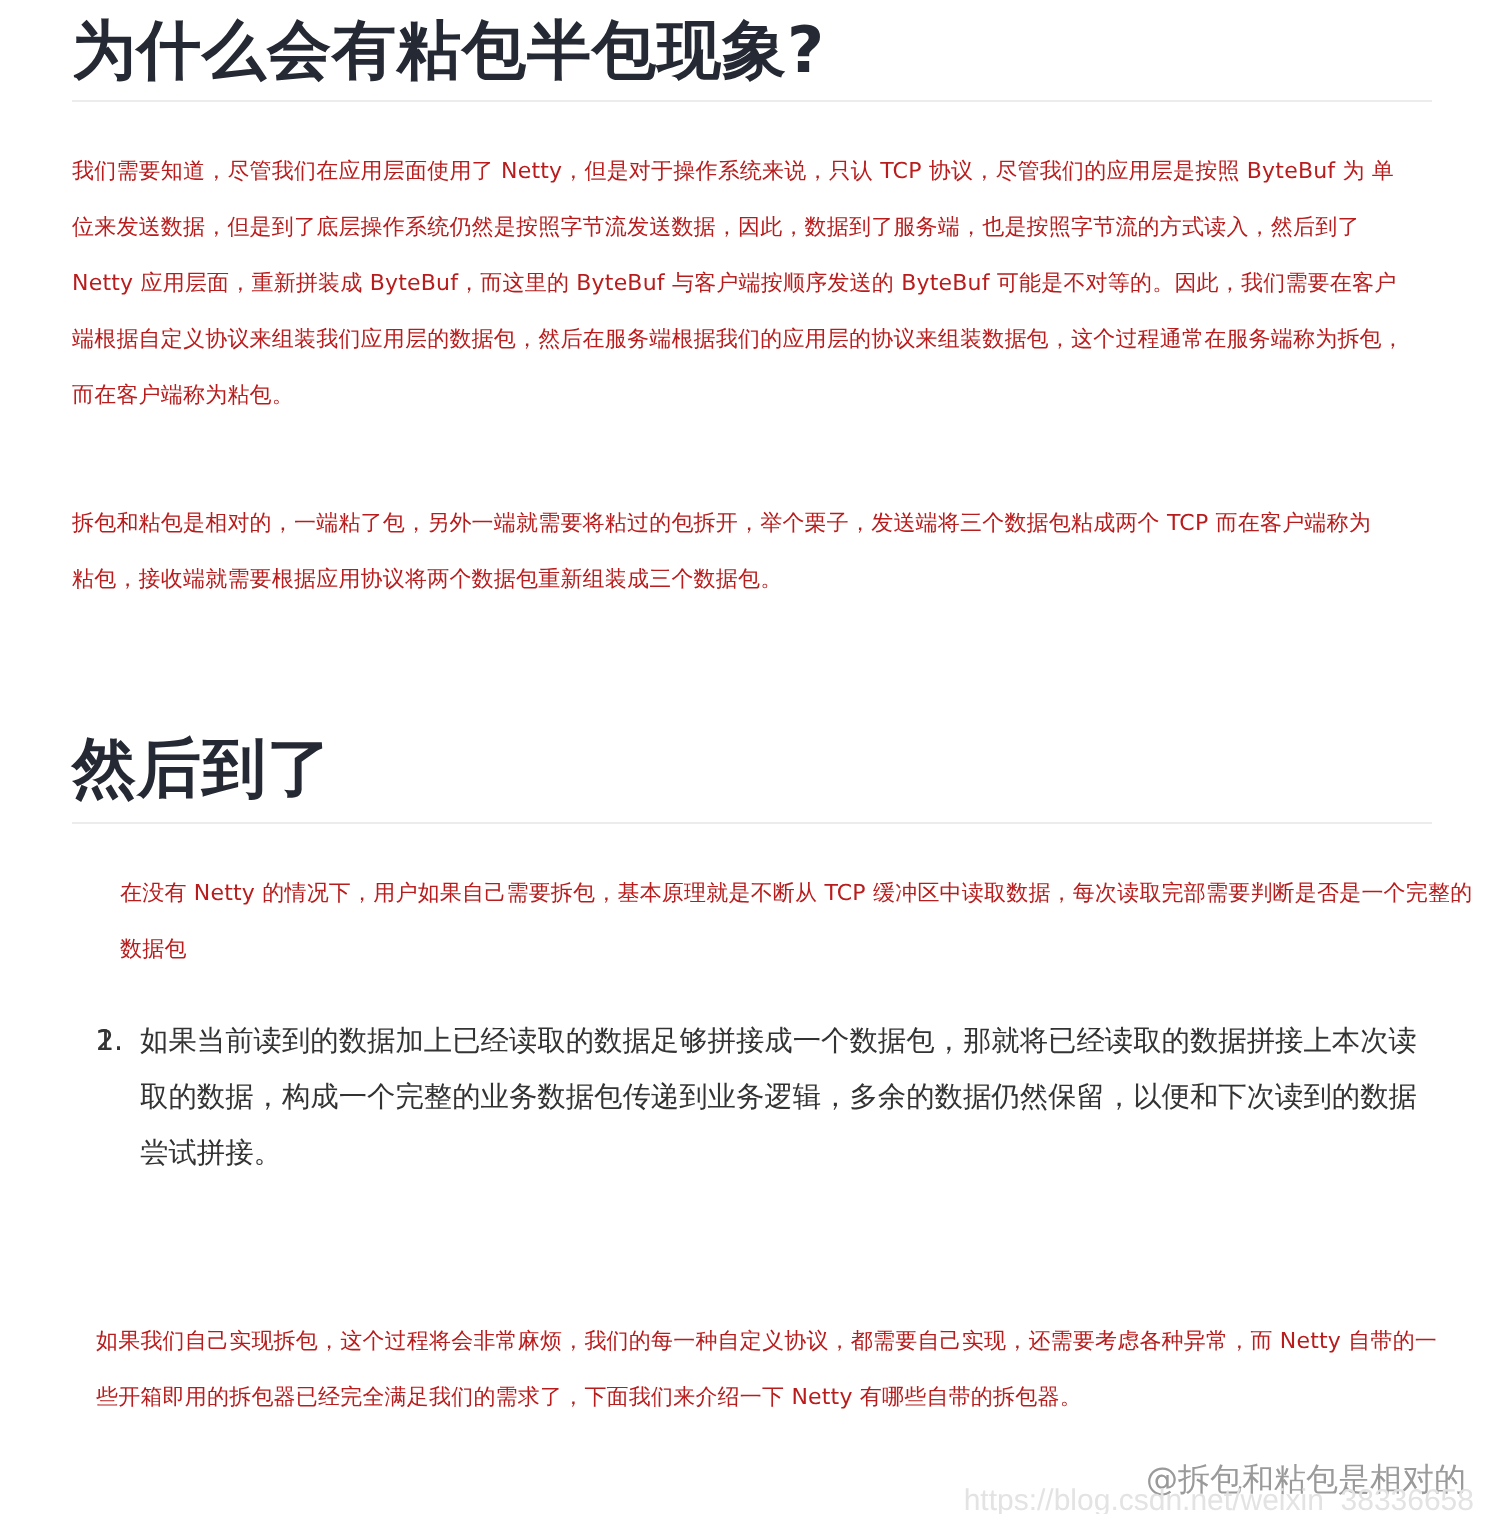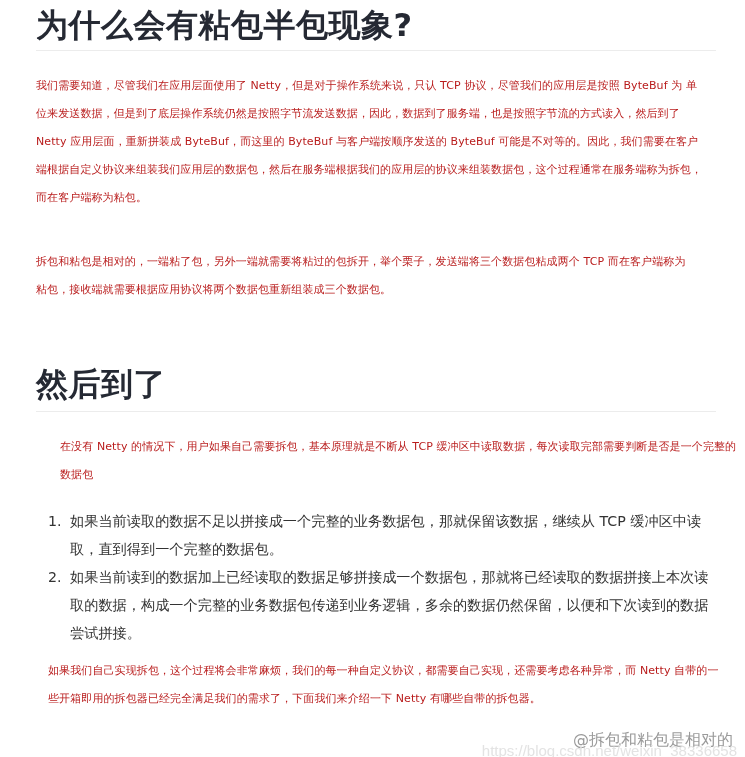--- a/index.html
+++ b/index.html
@@ -52,21 +52,20 @@
   <p class="para" style="position:absolute; top:248px; left:0; width:660px;">拆包和粘包是相对的，一端粘了包，另外一端就需要将粘过的包拆开，举个栗子，发送端将三个数据包粘成两个 TCP 而在客户端称为粘包，接收端就需要根据应用协议将两个数据包重新组装成三个数据包。</p>
 
   <h2 class="heading" style="position:absolute; top:367px; left:0;">然后到了</h2>
   <div class="divider" style="position:absolute; top:411px; left:0;"></div>
 
   <p class="para" style="position:absolute; top:433px; left:0; width:680px;margin-left:24px;">在没有 Netty 的情况下，用户如果自己需要拆包，基本原理就是不断从 TCP 缓冲区中读取数据，每次读取完部需要判断是否是一个完整的数据包</p>
 
   <ol class="list" style="position:absolute; top:507px; left:0; width:680px;">
     <li>
       <span class="num">1.</span>
-      <span>如果当前读取的数据不足以拼接成一个完整的业务数据包，那就保留该数据，继续从 TCP 缓冲区中读取，直到得到一个完整的数据包。</span>
     </li>
     <li>
       <span class="num">2.</span>
       <span>如果当前读到的数据加上已经读取的数据足够拼接成一个数据包，那就将已经读取的数据拼接上本次读取的数据，构成一个完整的业务数据包传递到业务逻辑，多余的数据仍然保留，以便和下次读到的数据尝试拼接。</span>
     </li>
   </ol>
 
   <p class="para" style="position:absolute; top:657px; left:12px; width:672px;">如果我们自己实现拆包，这个过程将会非常麻烦，我们的每一种自定义协议，都需要自己实现，还需要考虑各种异常，而 Netty 自带的一些开箱即用的拆包器已经完全满足我们的需求了，下面我们来介绍一下 Netty 有哪些自带的拆包器。</p>
 </div>
 

